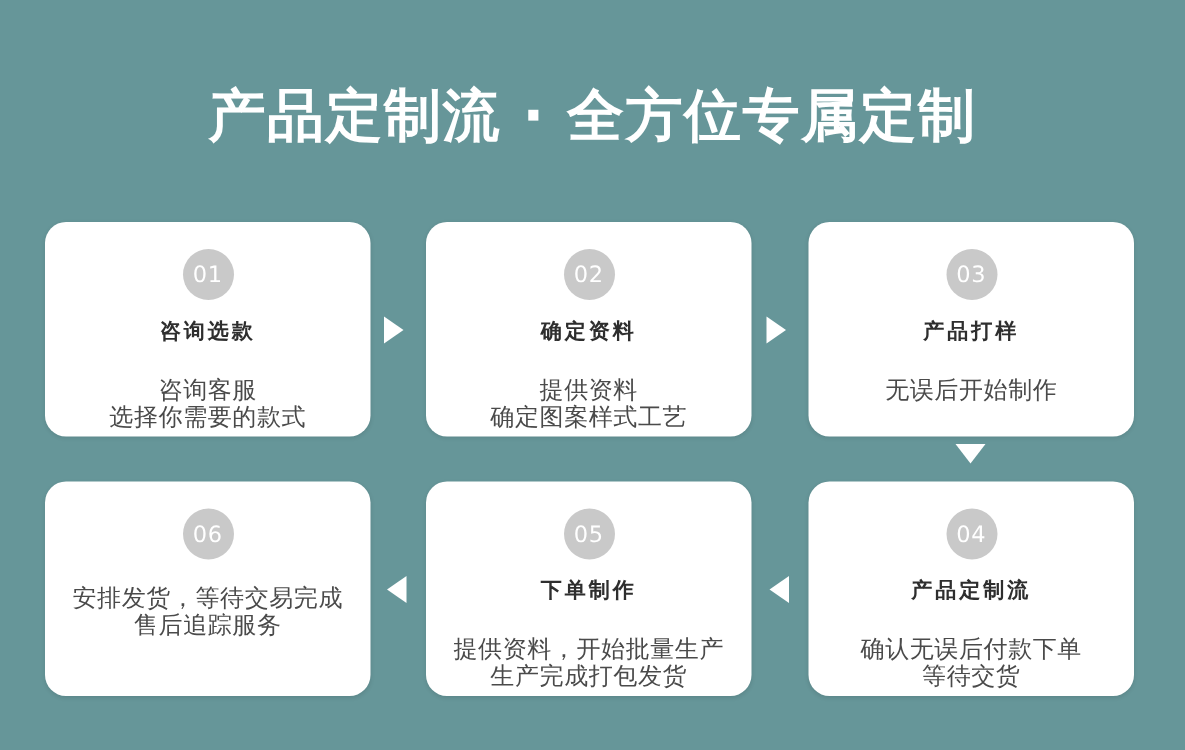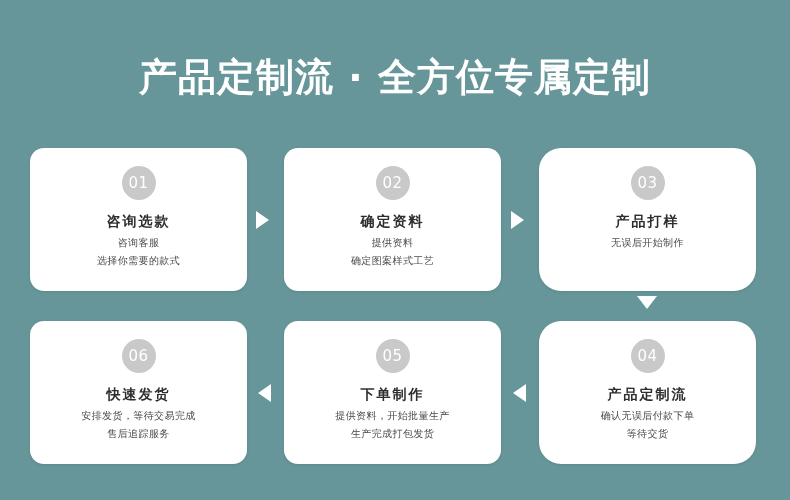--- a/index.html
+++ b/index.html
@@ -57,21 +57,21 @@
     background: #ffffff;
     border-radius: 14px;
     box-sizing: border-box;
     display: flex;
     flex-direction: column;
     align-items: center;
     box-shadow: 0 1px 3px rgba(0,0,0,0.10);
   }
   .card.pos-0 { left: 0px; }
   .card.pos-1 { left: 254px; }
-  .card.pos-2 { left: 509px; border-radius: 22px; }
+  .card.pos-2 { left: 509px; }
 
   .badge {
     margin-top: 18px;
     width: 34px;
     height: 34px;
     border-radius: 50%;
     background: #c9c9c9;
     color: #ffffff;
     font-size: 15px;
     font-weight: normal;
@@ -83,22 +83,22 @@
   }
   .card-title {
     margin-top: 8px;
     font-size: 14px;
     font-weight: bold;
     color: #2e2e2e;
     letter-spacing: 2px;
     line-height: 26px;
   }
   .card-sub {
-    margin-top: 0;
-    font-size: 10px;
+    margin-top: 17px;
+    font-size: 16px;
     color: #4a4a4a;
     line-height: 18px;
     text-align: center;
     letter-spacing: 0.4px;
   }
   .card-sub .line { display: block; }
 
   .arrow {
     position: absolute;
     width: 0;
@@ -167,21 +167,20 @@
         </div>
       </div>
 
       <div class="arrow arrow-down a-down"></div>
     </div>
 
     <div class="row row-bottom">
 
       <div class="card pos-0">
         <div class="badge">06</div>
-        <div class="card-title">快速发货</div>
         <div class="card-sub">
           <span class="line">安排发货，等待交易完成</span>
           <span class="line">售后追踪服务</span>
         </div>
       </div>
 
       <div class="arrow arrow-left a-bot-1"></div>
 
       <div class="card pos-1">
         <div class="badge">05</div>

